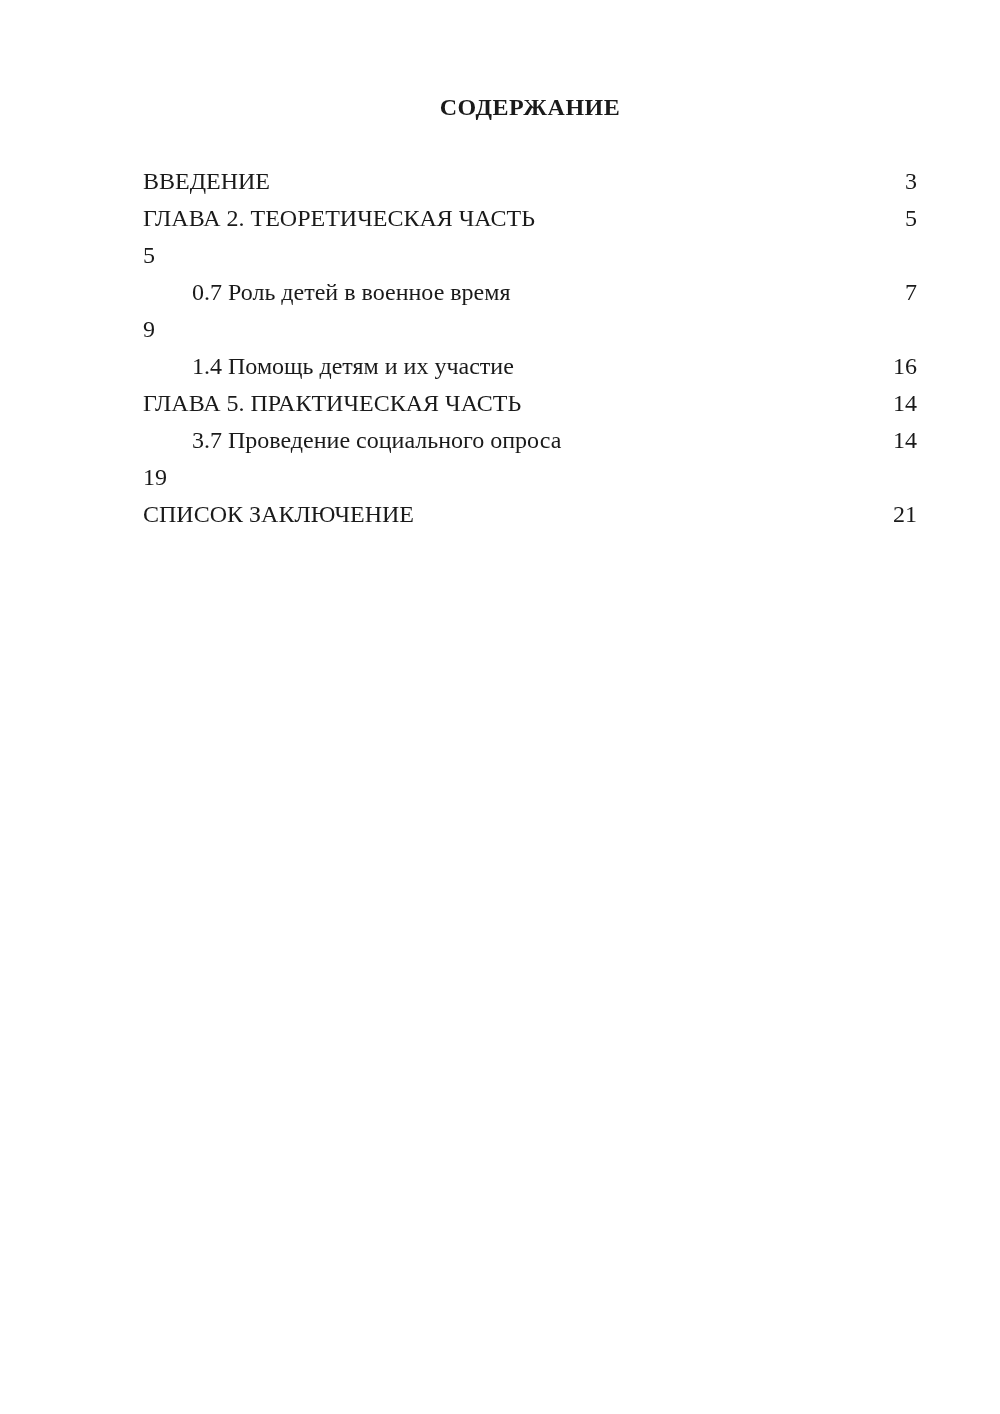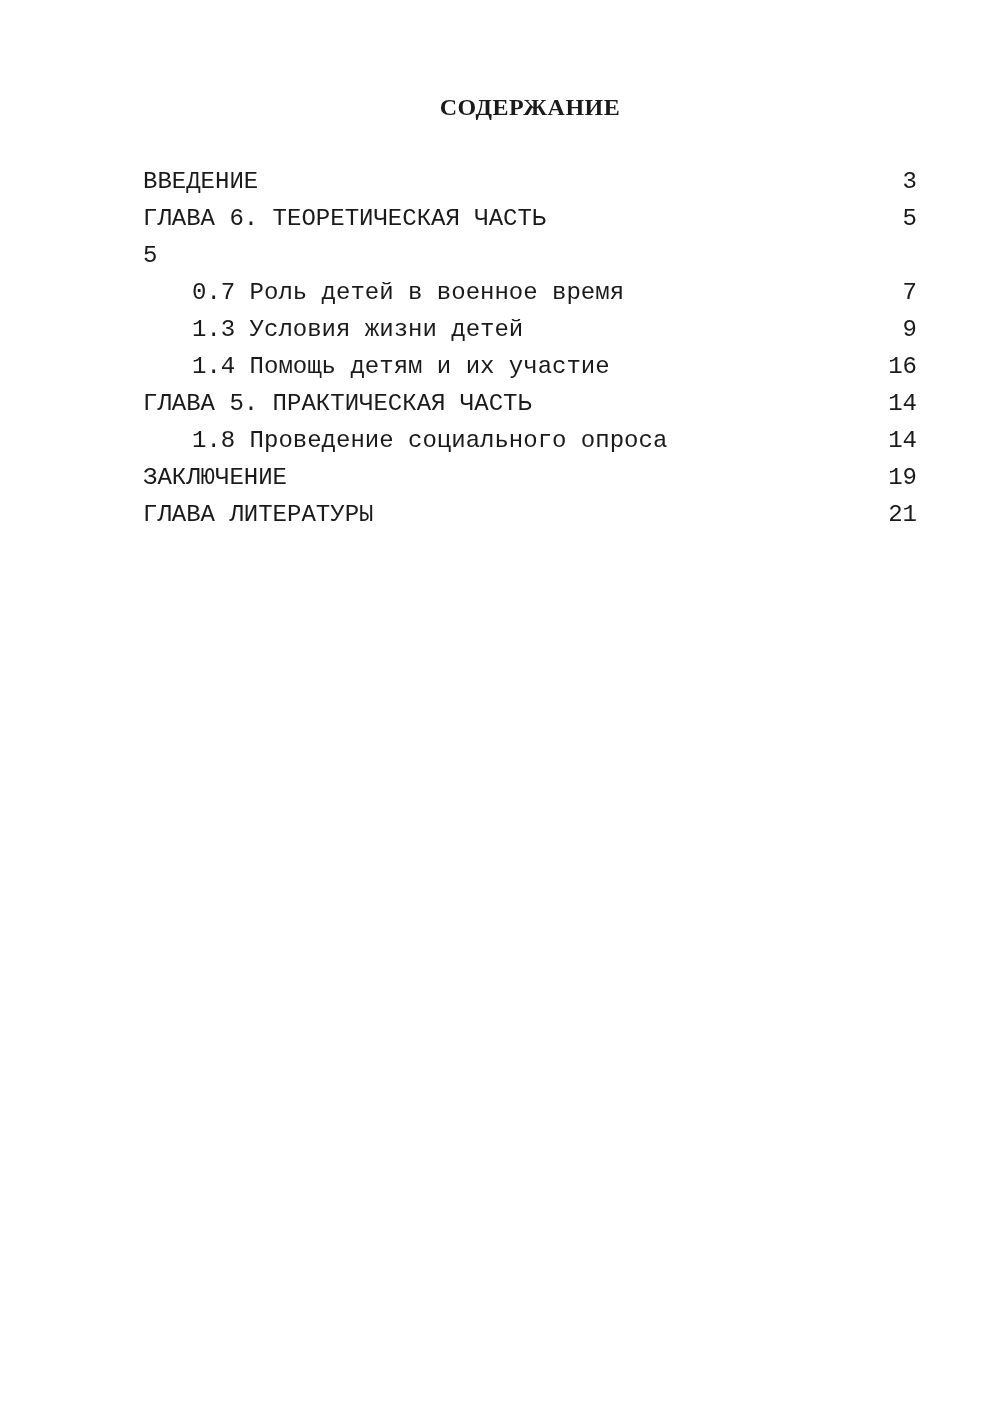--- a/index.html
+++ b/index.html
@@ -26,21 +26,20 @@
   .doc-title {
     margin-top: 92px;
     text-align: center;
     font-size: 24px;
     line-height: 30px;
     font-weight: bold;
     letter-spacing: 0.5px;
   }
   .toc {
     margin-top: 41px;
-    font-family: Liberation Mono, monospace;
   }
   .toc-row {
     display: flex;
     justify-content: space-between;
     align-items: baseline;
     height: 37px;
     line-height: 37px;
     font-size: 24px;
   }
   .toc-row .label {
@@ -70,51 +69,49 @@
 <div class="page">
   <div class="content">
     <div class="doc-title">СОДЕРЖАНИЕ</div>
 
     <div class="toc" id="toc-list">
         <div class="toc-row level-1">
     <span class="label">ВВЕДЕНИЕ</span>
     <span class="pageno">3</span>
   </div>
         <div class="toc-row level-1">
-    <span class="label">ГЛАВА 6. ТЕОРЕТИЧЕСКАЯ ЧАСТЬ</span>
+    <span class="label">ГЛАВА 2. ТЕОРЕТИЧЕСКАЯ ЧАСТЬ</span>
     <span class="pageno">5</span>
   </div>
         <div class="toc-row level-2">
     <span class="pageno">5</span>
   </div>
         <div class="toc-row level-2">
     <span class="label">0.7 Роль детей в военное время</span>
     <span class="pageno">7</span>
   </div>
         <div class="toc-row level-2">
-    <span class="label">1.3 Условия жизни детей</span>
     <span class="pageno">9</span>
   </div>
         <div class="toc-row level-2">
     <span class="label">1.4 Помощь детям и их участие</span>
     <span class="pageno">16</span>
   </div>
         <div class="toc-row level-1">
     <span class="label">ГЛАВА 5. ПРАКТИЧЕСКАЯ ЧАСТЬ</span>
     <span class="pageno">14</span>
   </div>
         <div class="toc-row level-2">
-    <span class="label">1.8 Проведение социального опроса</span>
+    <span class="label">3.7 Проведение социального опроса</span>
     <span class="pageno">14</span>
   </div>
         <div class="toc-row level-1">
-    <span class="label">ЗАКЛЮЧЕНИЕ</span>
     <span class="pageno">19</span>
   </div>
         <div class="toc-row level-1">
-    <span class="label">ГЛАВА ЛИТЕРАТУРЫ</span>
+    <span class="label">СПИСОК ЗАКЛЮЧЕНИЕ</span>
     <span class="pageno">21</span>
   </div>
       </div>
   </div>
 
   <div class="footer">2</div>
 </div>
 
 </body></html>

